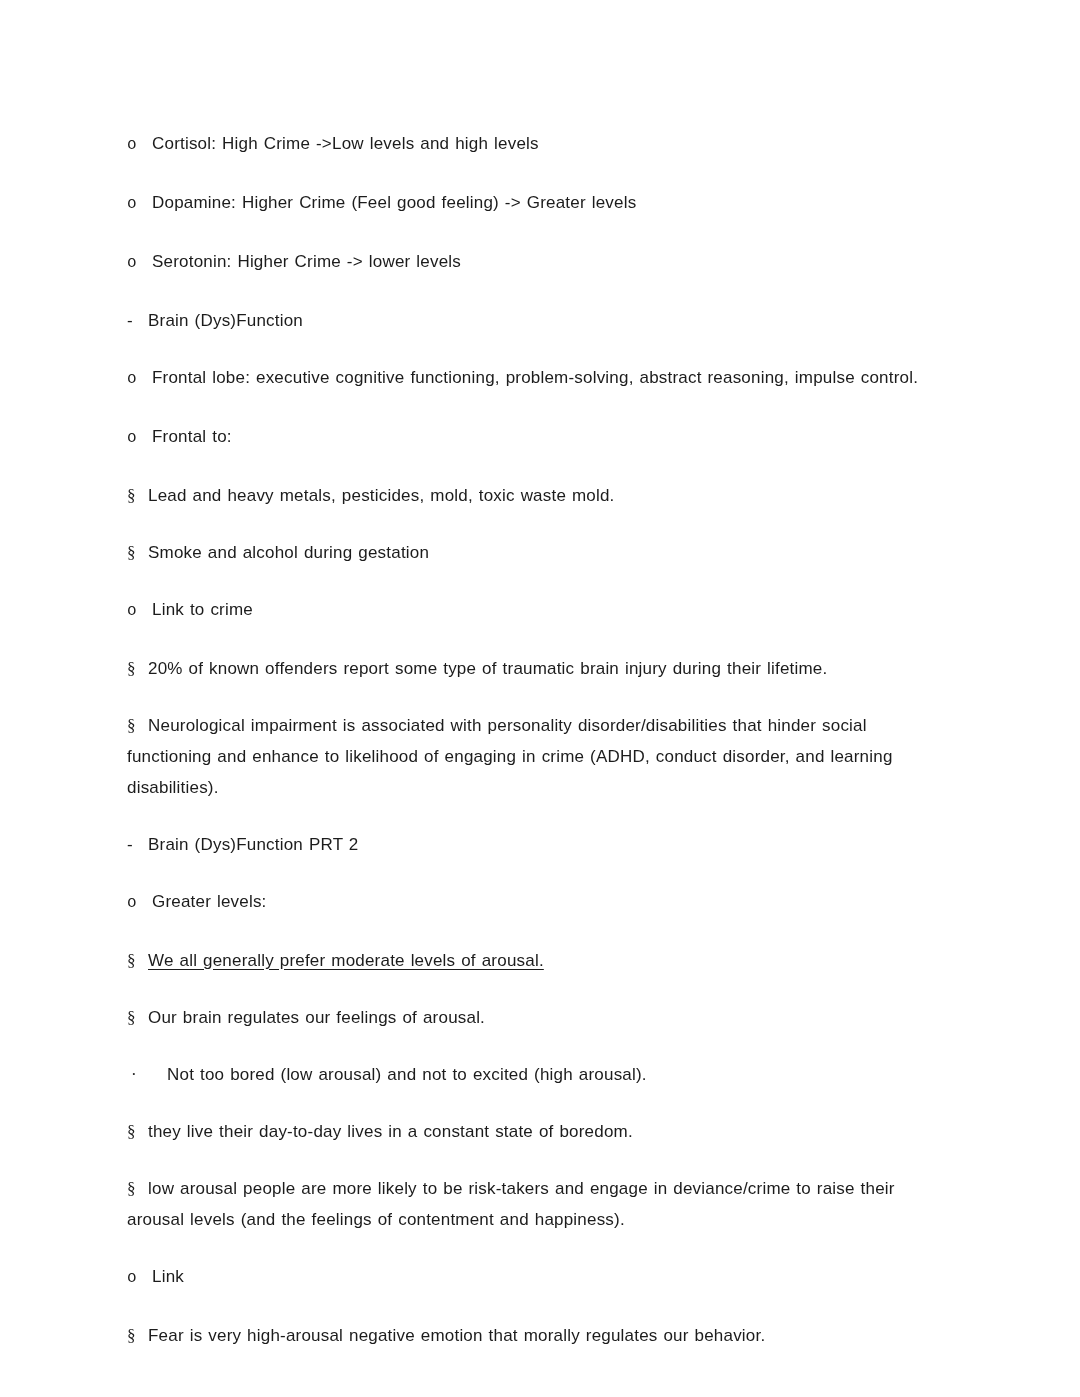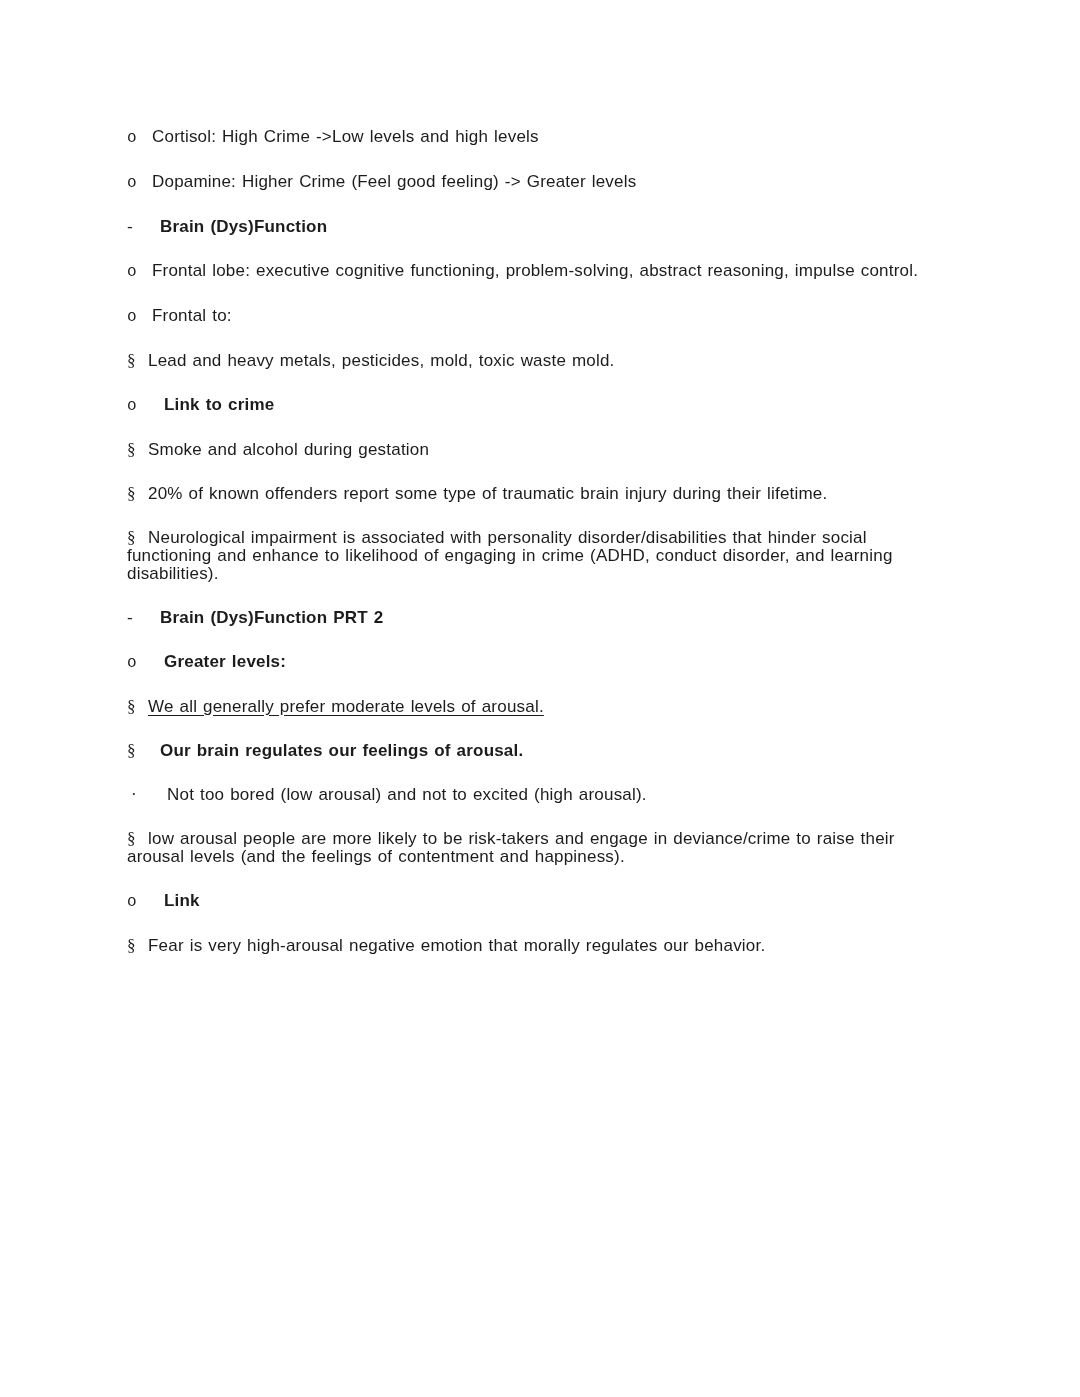--- a/index.html
+++ b/index.html
@@ -18,21 +18,21 @@
   }
   .content {
     position: absolute;
     top: 128px;
     left: 127px;
     width: 823px;
   }
   .li {
     margin: 0 0 26px 0;
     font-size: 17px;
-    line-height: 18px;
+    line-height: 31px;
     letter-spacing: 0.2px;
     word-spacing: 1px;
   }
   .b {
     display: inline-block;
     vertical-align: baseline;
   }
   
   .lv-o .b {
     width: 25px;
@@ -53,61 +53,63 @@
     font-weight: 400;
   }
   
   .lv-m .b {
     width: 40px;
     padding-left: 4px;
     box-sizing: border-box;
     font-family: "Liberation Serif", "DejaVu Serif", serif;
     font-weight: 400;
   }
-  .t.bold { font-weight: 700; margin-left: 12px; }
+  .t.bold { font-weight: 400; }
   .t.underline { text-decoration: underline; text-underline-offset: 3px; }
 </style>
 </head>
 <body>
 
 <div class="page">
   <div class="content">
 
     <p class="li lv-o"><span class="b">o</span><span class="t">Cortisol: High Crime -&gt;Low levels and high levels</span></p>
 
     <p class="li lv-o"><span class="b">o</span><span class="t">Dopamine: Higher Crime (Feel good feeling) -&gt; Greater levels</span></p>
 
+    <p class="li lv-o"><span class="b">o</span><span class="t">Serotonin: Higher Crime -&gt; lower levels</span></p>
 
     <p class="li lv-d"><span class="b">-</span><span class="t bold">Brain (Dys)Function</span></p>
 
     <p class="li lv-o"><span class="b">o</span><span class="t">Frontal lobe: executive cognitive functioning, problem-solving, abstract reasoning, impulse control.</span></p>
 
     <p class="li lv-o"><span class="b">o</span><span class="t">Frontal to:</span></p>
 
     <p class="li lv-s"><span class="b">§</span><span class="t">Lead and heavy metals, pesticides, mold, toxic waste mold.</span></p>
 
+    <p class="li lv-s"><span class="b">§</span><span class="t">Smoke and alcohol during gestation</span></p>
+
     <p class="li lv-o"><span class="b">o</span><span class="t bold">Link to crime</span></p>
-
-    <p class="li lv-s"><span class="b">§</span><span class="t">Smoke and alcohol during gestation</span></p>
 
     <p class="li lv-s"><span class="b">§</span><span class="t">20% of known offenders report some type of traumatic brain injury during their lifetime.</span></p>
 
     <p class="li lv-s"><span class="b">§</span><span class="t">Neurological impairment is associated with personality disorder/disabilities that hinder social functioning and enhance to likelihood of engaging in crime (ADHD, conduct disorder, and learning disabilities).</span></p>
 
     <p class="li lv-d"><span class="b">-</span><span class="t bold">Brain (Dys)Function PRT 2</span></p>
 
     <p class="li lv-o"><span class="b">o</span><span class="t bold">Greater levels:</span></p>
 
     <p class="li lv-s"><span class="b">§</span><span class="t underline">We all generally prefer moderate levels of arousal.</span></p>
 
     <p class="li lv-s"><span class="b">§</span><span class="t bold">Our brain regulates our feelings of arousal.</span></p>
 
     <p class="li lv-m"><span class="b">·</span><span class="t">Not too bored (low arousal) and not to excited (high arousal).</span></p>
 
 
+    <p class="li lv-s"><span class="b">§</span><span class="t">they live their day-to-day lives in a constant state of boredom.</span></p>
 
     <p class="li lv-s"><span class="b">§</span><span class="t">low arousal people are more likely to be risk-takers and engage in deviance/crime to raise their arousal levels (and the feelings of contentment and happiness).</span></p>
 
     <p class="li lv-o"><span class="b">o</span><span class="t bold">Link</span></p>
 
     <p class="li lv-s"><span class="b">§</span><span class="t">Fear is very high-arousal negative emotion that morally regulates our behavior.</span></p>
 
   </div>
 </div>
 

